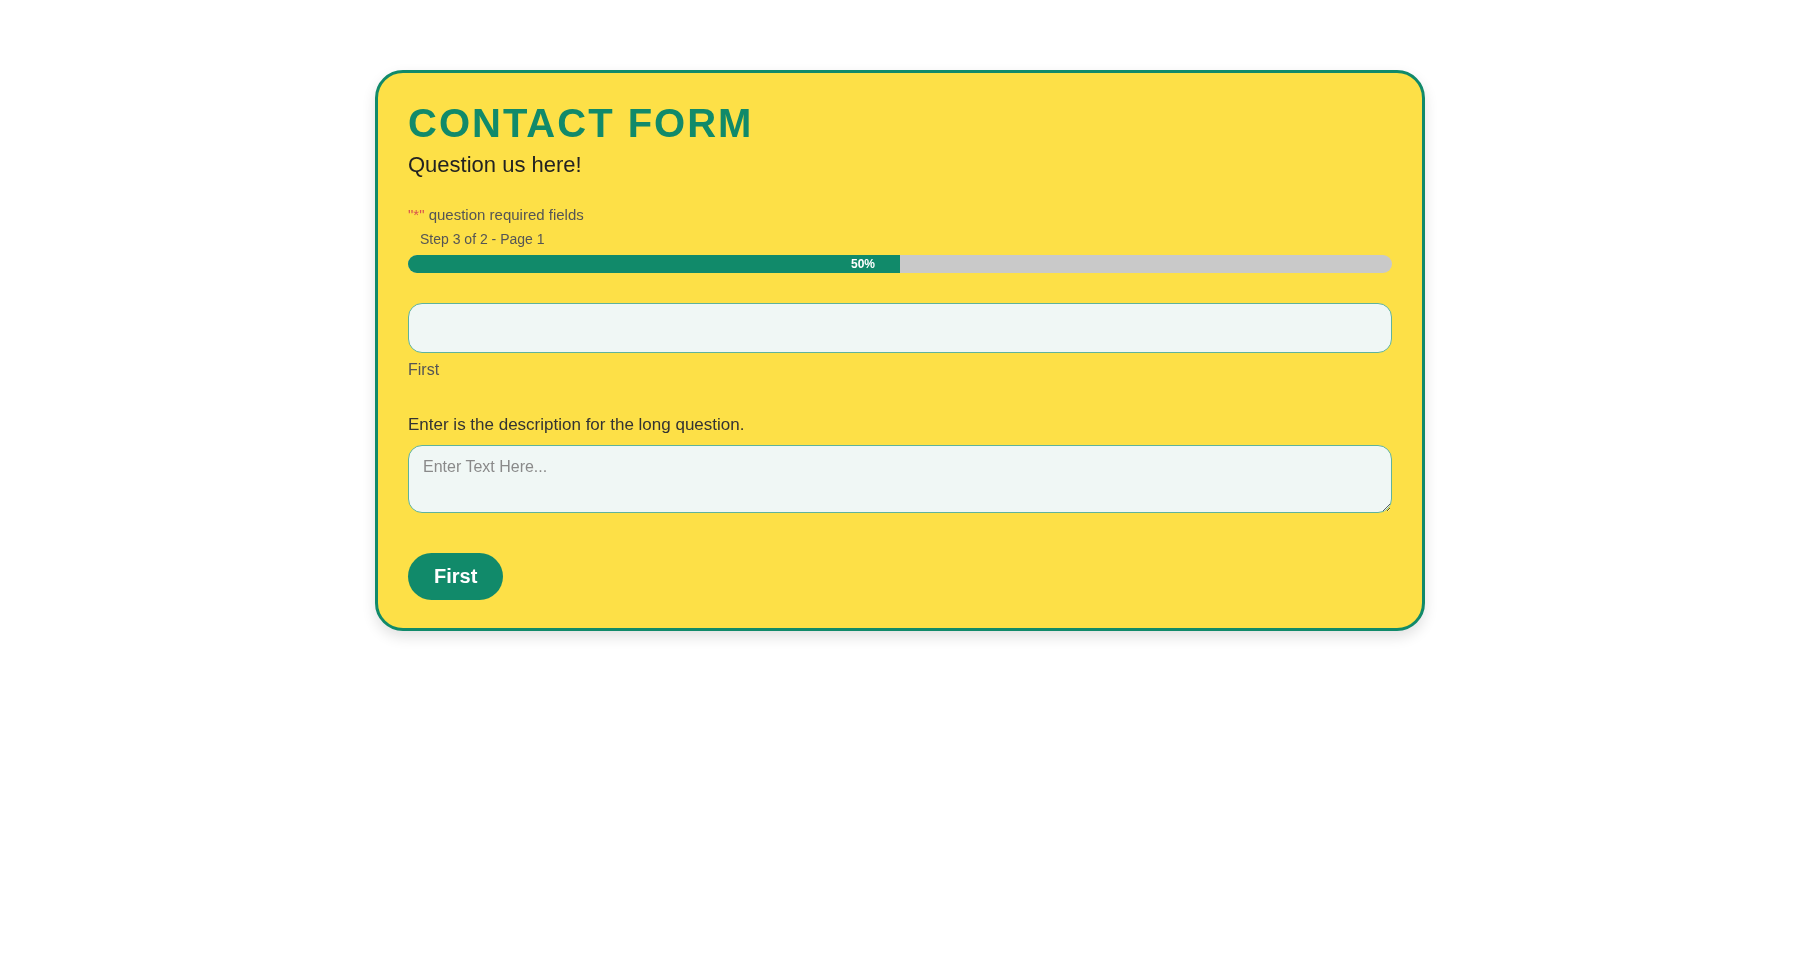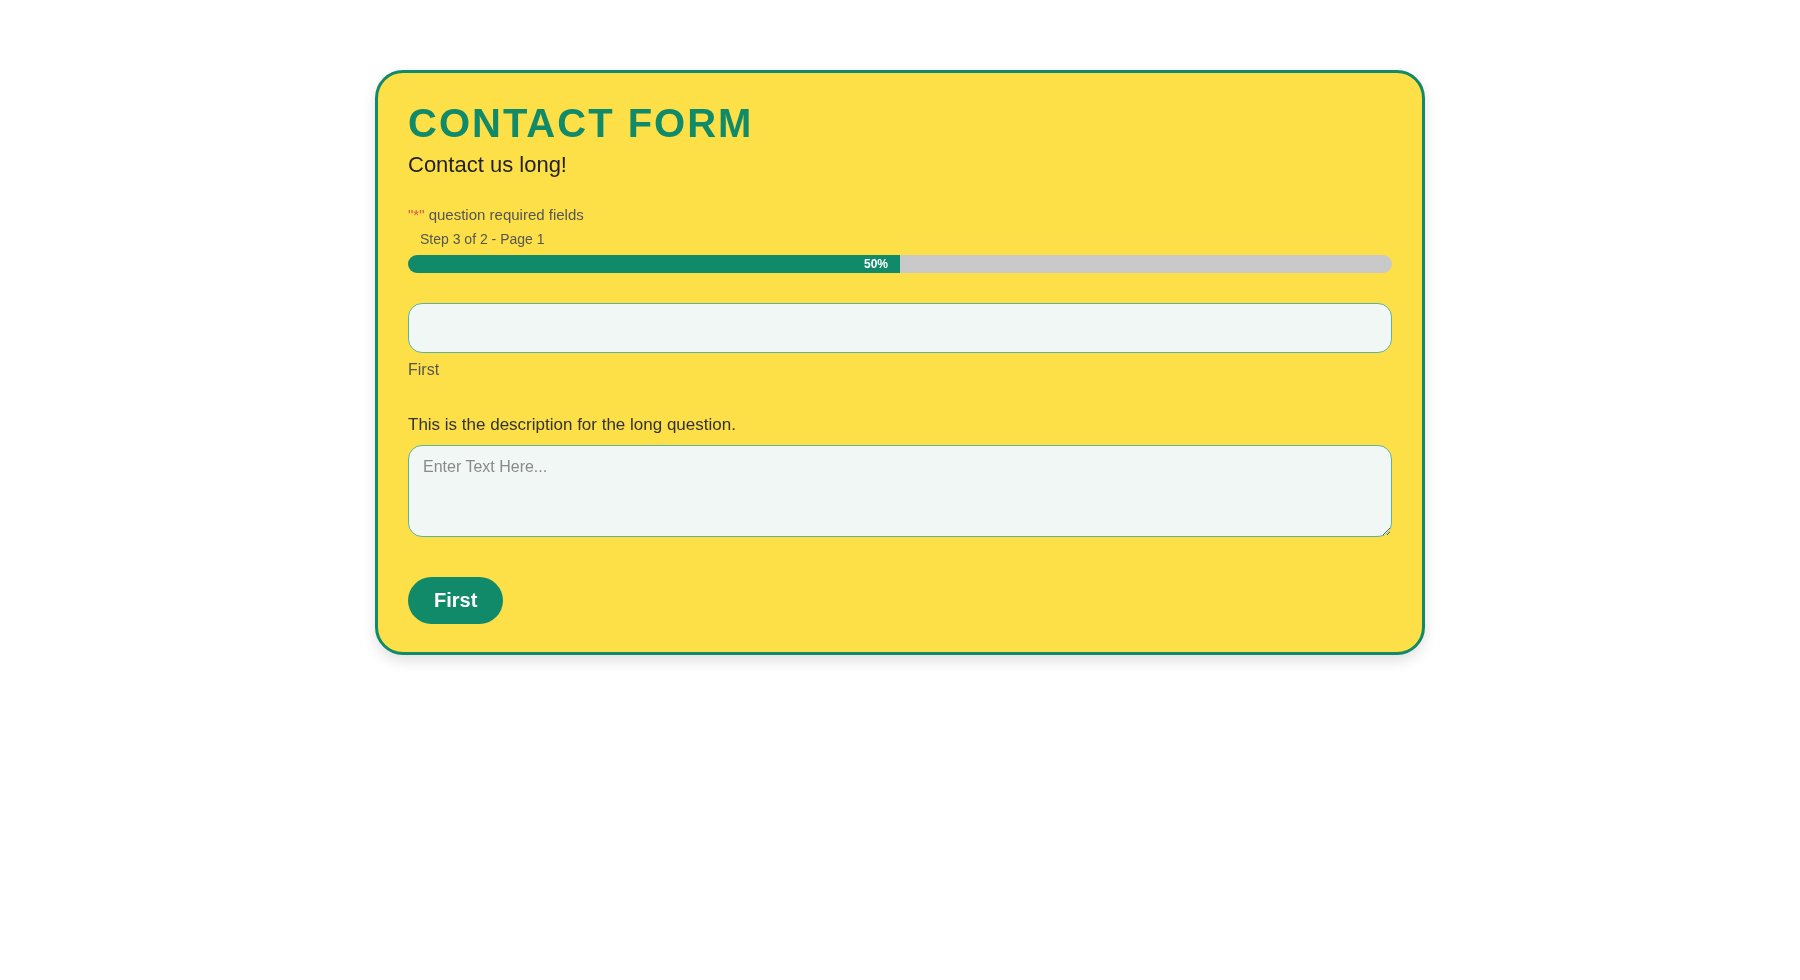--- a/index.html
+++ b/index.html
@@ -57,21 +57,21 @@
     margin-bottom: 30px;
     position: relative;
   }
   .progress-fill {
     height: 100%;
     width: 50%;
     background: #118a6a;
     display: flex;
     align-items: center;
     justify-content: flex-end;
-    padding-right: 12px;
+    padding-right: 25px;
   }
   .progress-text {
     color: #fff;
     font-size: 12px;
     font-weight: 600;
   }
   .field-label {
     font-size: 18px;
     font-weight: 700;
     color: #0e6e56;
@@ -108,21 +108,21 @@
     color: #555;
     margin-top: 8px;
   }
   .desc {
     font-size: 17px;
     color: #333;
     margin-bottom: 10px;
   }
   .textarea-input {
     width: 100%;
-    height: 92px;
+    height: 68px;
     border: 1.5px solid #5fb39c;
     background: #f0f7f5;
     border-radius: 14px;
     padding: 12px 14px;
     font-size: 16px;
     color: #333;
     font-family: inherit;
     outline: none;
     resize: both;
     margin-bottom: 36px;
@@ -140,21 +140,21 @@
     border-radius: 24px;
     cursor: pointer;
   }
 </style>
 </head>
 <body>
 
 <div class="card">
 
   <h1 class="title">CONTACT FORM</h1>
-  <div class="subtitle">Contact us long!</div>
+  <div class="subtitle">Question us here!</div>
 
   <div class="required-note"><span class="asterisk-quoted">"*"</span><span> question required fields</span></div>
 
   
   
 
   <div class="step-label">Step 3 of 2 - Page 1</div>
 
   <div class="progress-track">
     <div class="progress-fill" style="width: 50%;">
@@ -163,18 +163,18 @@
   </div>
 
 
   <div class="name-row">
     <div class="name-col">
       <input type="text" class="text-input" value="" style="">
       <div class="sub-label">First</div>
     </div>
   </div>
 
-  <div class="desc">This is the description for the long question.</div>
+  <div class="desc">Enter is the description for the long question.</div>
   <textarea class="textarea-input" placeholder="Enter Text Here..." style=""></textarea>
 
   <button class="next-btn">First</button>
 
 </div>
 
 </body></html>

